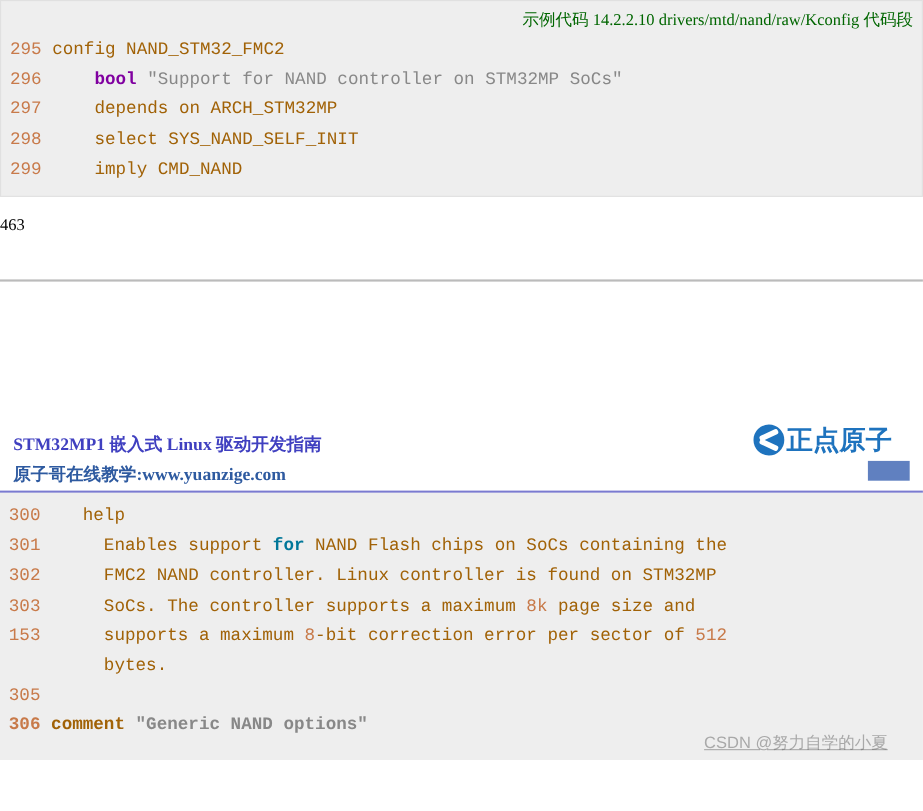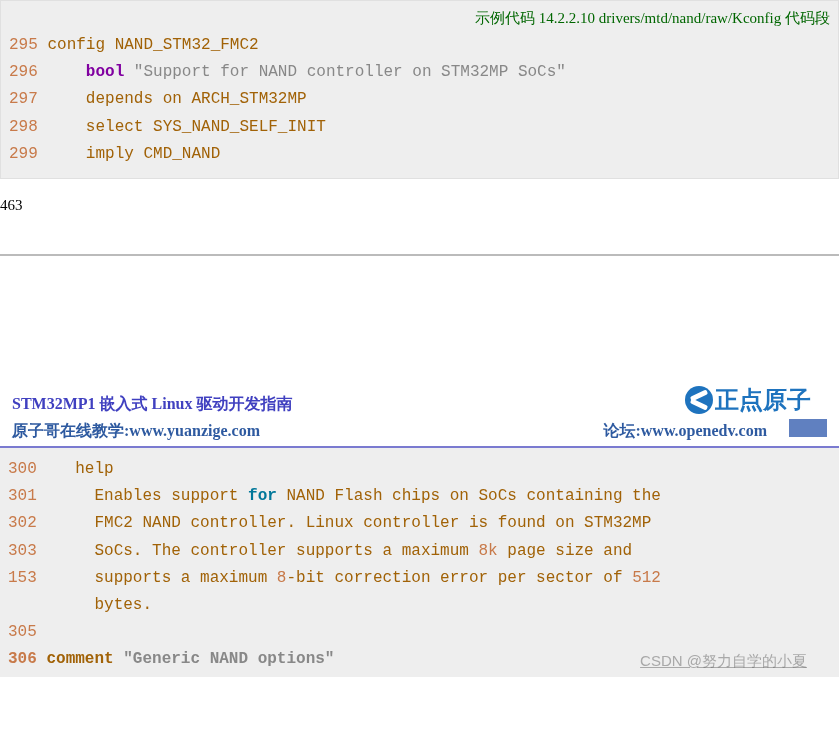--- a/index.html
+++ b/index.html
@@ -115,21 +115,21 @@
   .blue-block {
     position: absolute;
     right: 12px;
     top: 2px;
     width: 38px;
     height: 18px;
     background: #6080c0;
   }
   .lower-code {
     background: #eeeeee;
-    padding: 8px 8px 4px 8px;
+    padding: 8px 8px 18px 8px;
     position: relative;
   }
   .watermark {
     position: absolute;
     right: 32px;
     bottom: 6px;
     color: rgba(100,100,100,0.5);
     font-size: 15px;
     font-family: "Microsoft YaHei", sans-serif;
     text-decoration: underline;
@@ -155,21 +155,20 @@
 
 <div class="doc-header">
   <span class="doc-title">STM32MP1 嵌入式 Linux 驱动开发指南</span>
   <div class="doc-logo">
     <div class="logo-circle"></div>
     <span class="logo-text">正点原子</span>
   </div>
 </div>
 <div class="sub-header">
   <span class="sub-left">原子哥在线教学:www.yuanzige.com</span>
-  <span class="sub-right">论坛:www.openedv.com</span>
   <div class="blue-block"></div>
 </div>
 
 <div class="lower-code">
   <div class="code-line"><span class="ln">300</span><span class="plain">    </span><span class="plain">help</span></div>
   <div class="code-line"><span class="ln">301</span><span class="plain">      </span><span class="plain">Enables support </span><span class="kw-for">for</span><span class="plain"> NAND Flash chips on SoCs containing the</span></div>
   <div class="code-line"><span class="ln">302</span><span class="plain">      </span><span class="plain">FMC2 NAND controller. Linux controller is found on STM32MP</span></div>
   <div class="code-line"><span class="ln">303</span><span class="plain">      </span><span class="plain">SoCs. The controller supports a maximum </span><span class="num">8k</span><span class="plain"> page size and</span></div>
   <div class="code-line"><span class="ln">153</span><span class="plain">      </span><span class="plain">supports a maximum </span><span class="num">8</span><span class="plain">-bit correction error per sector of </span><span class="num">512</span></div>
   <div class="code-line"><span class="ln">   </span><span class="plain">      </span><span class="plain">bytes.</span></div>

